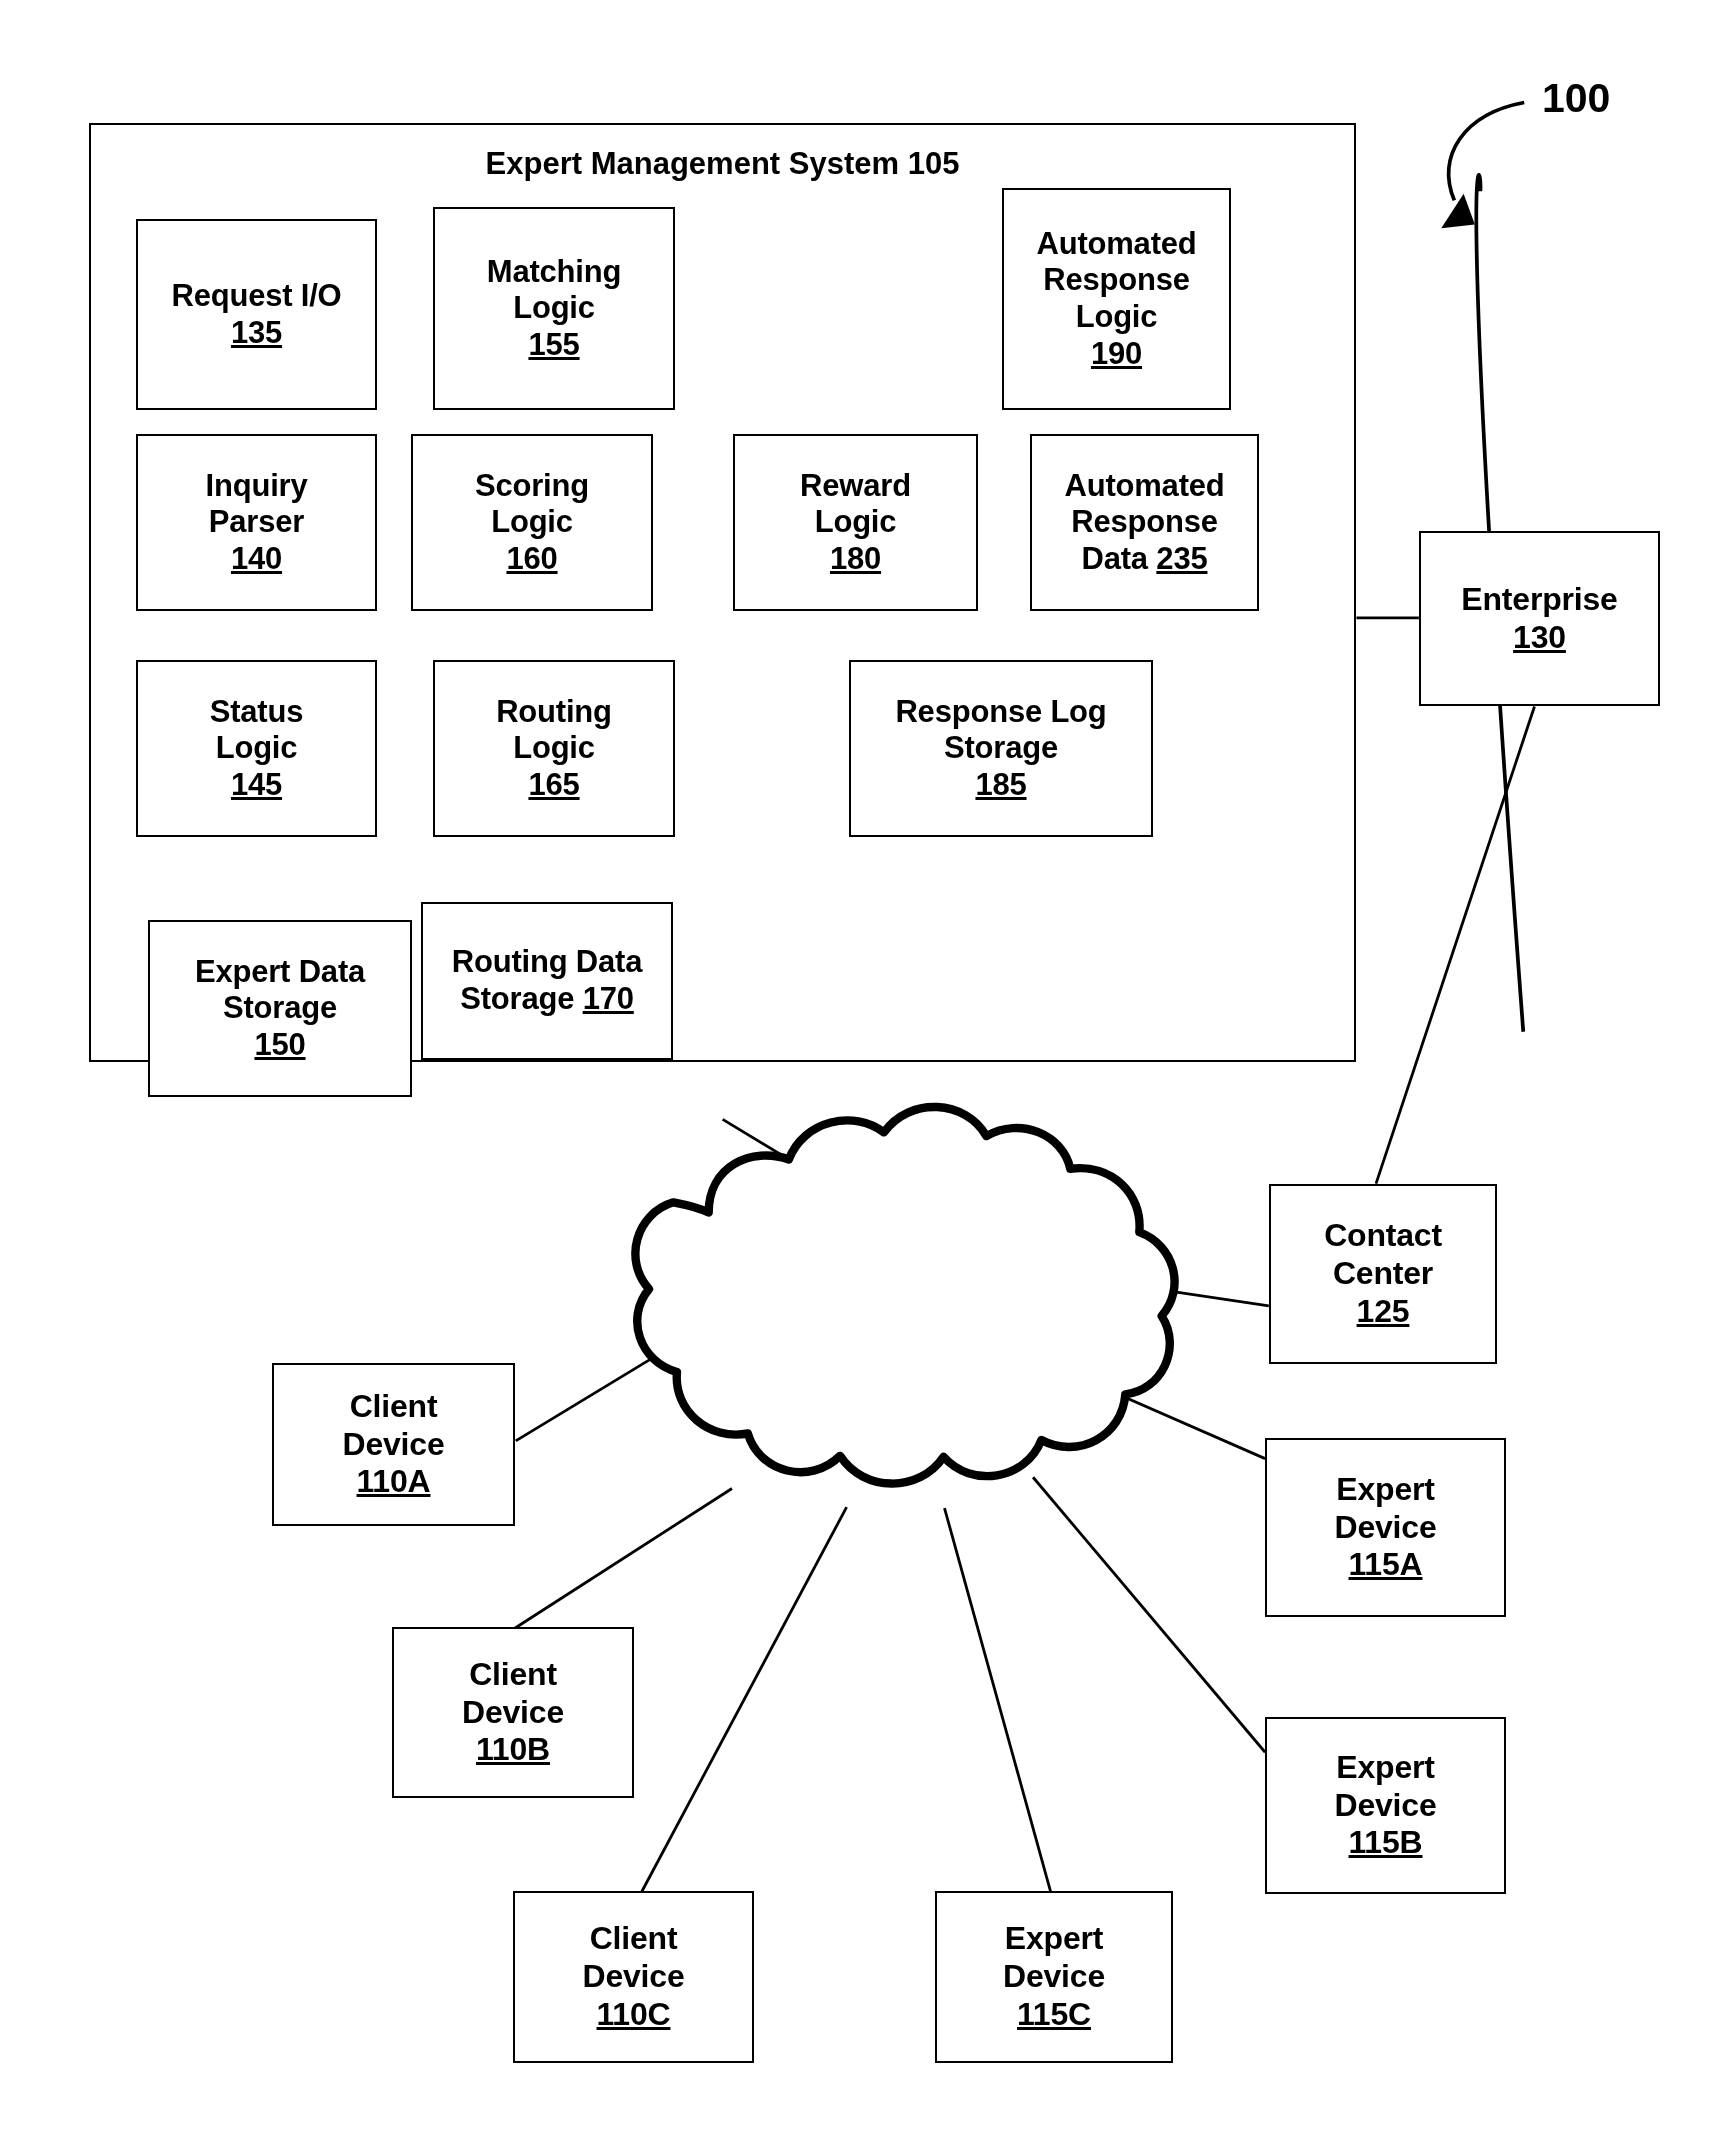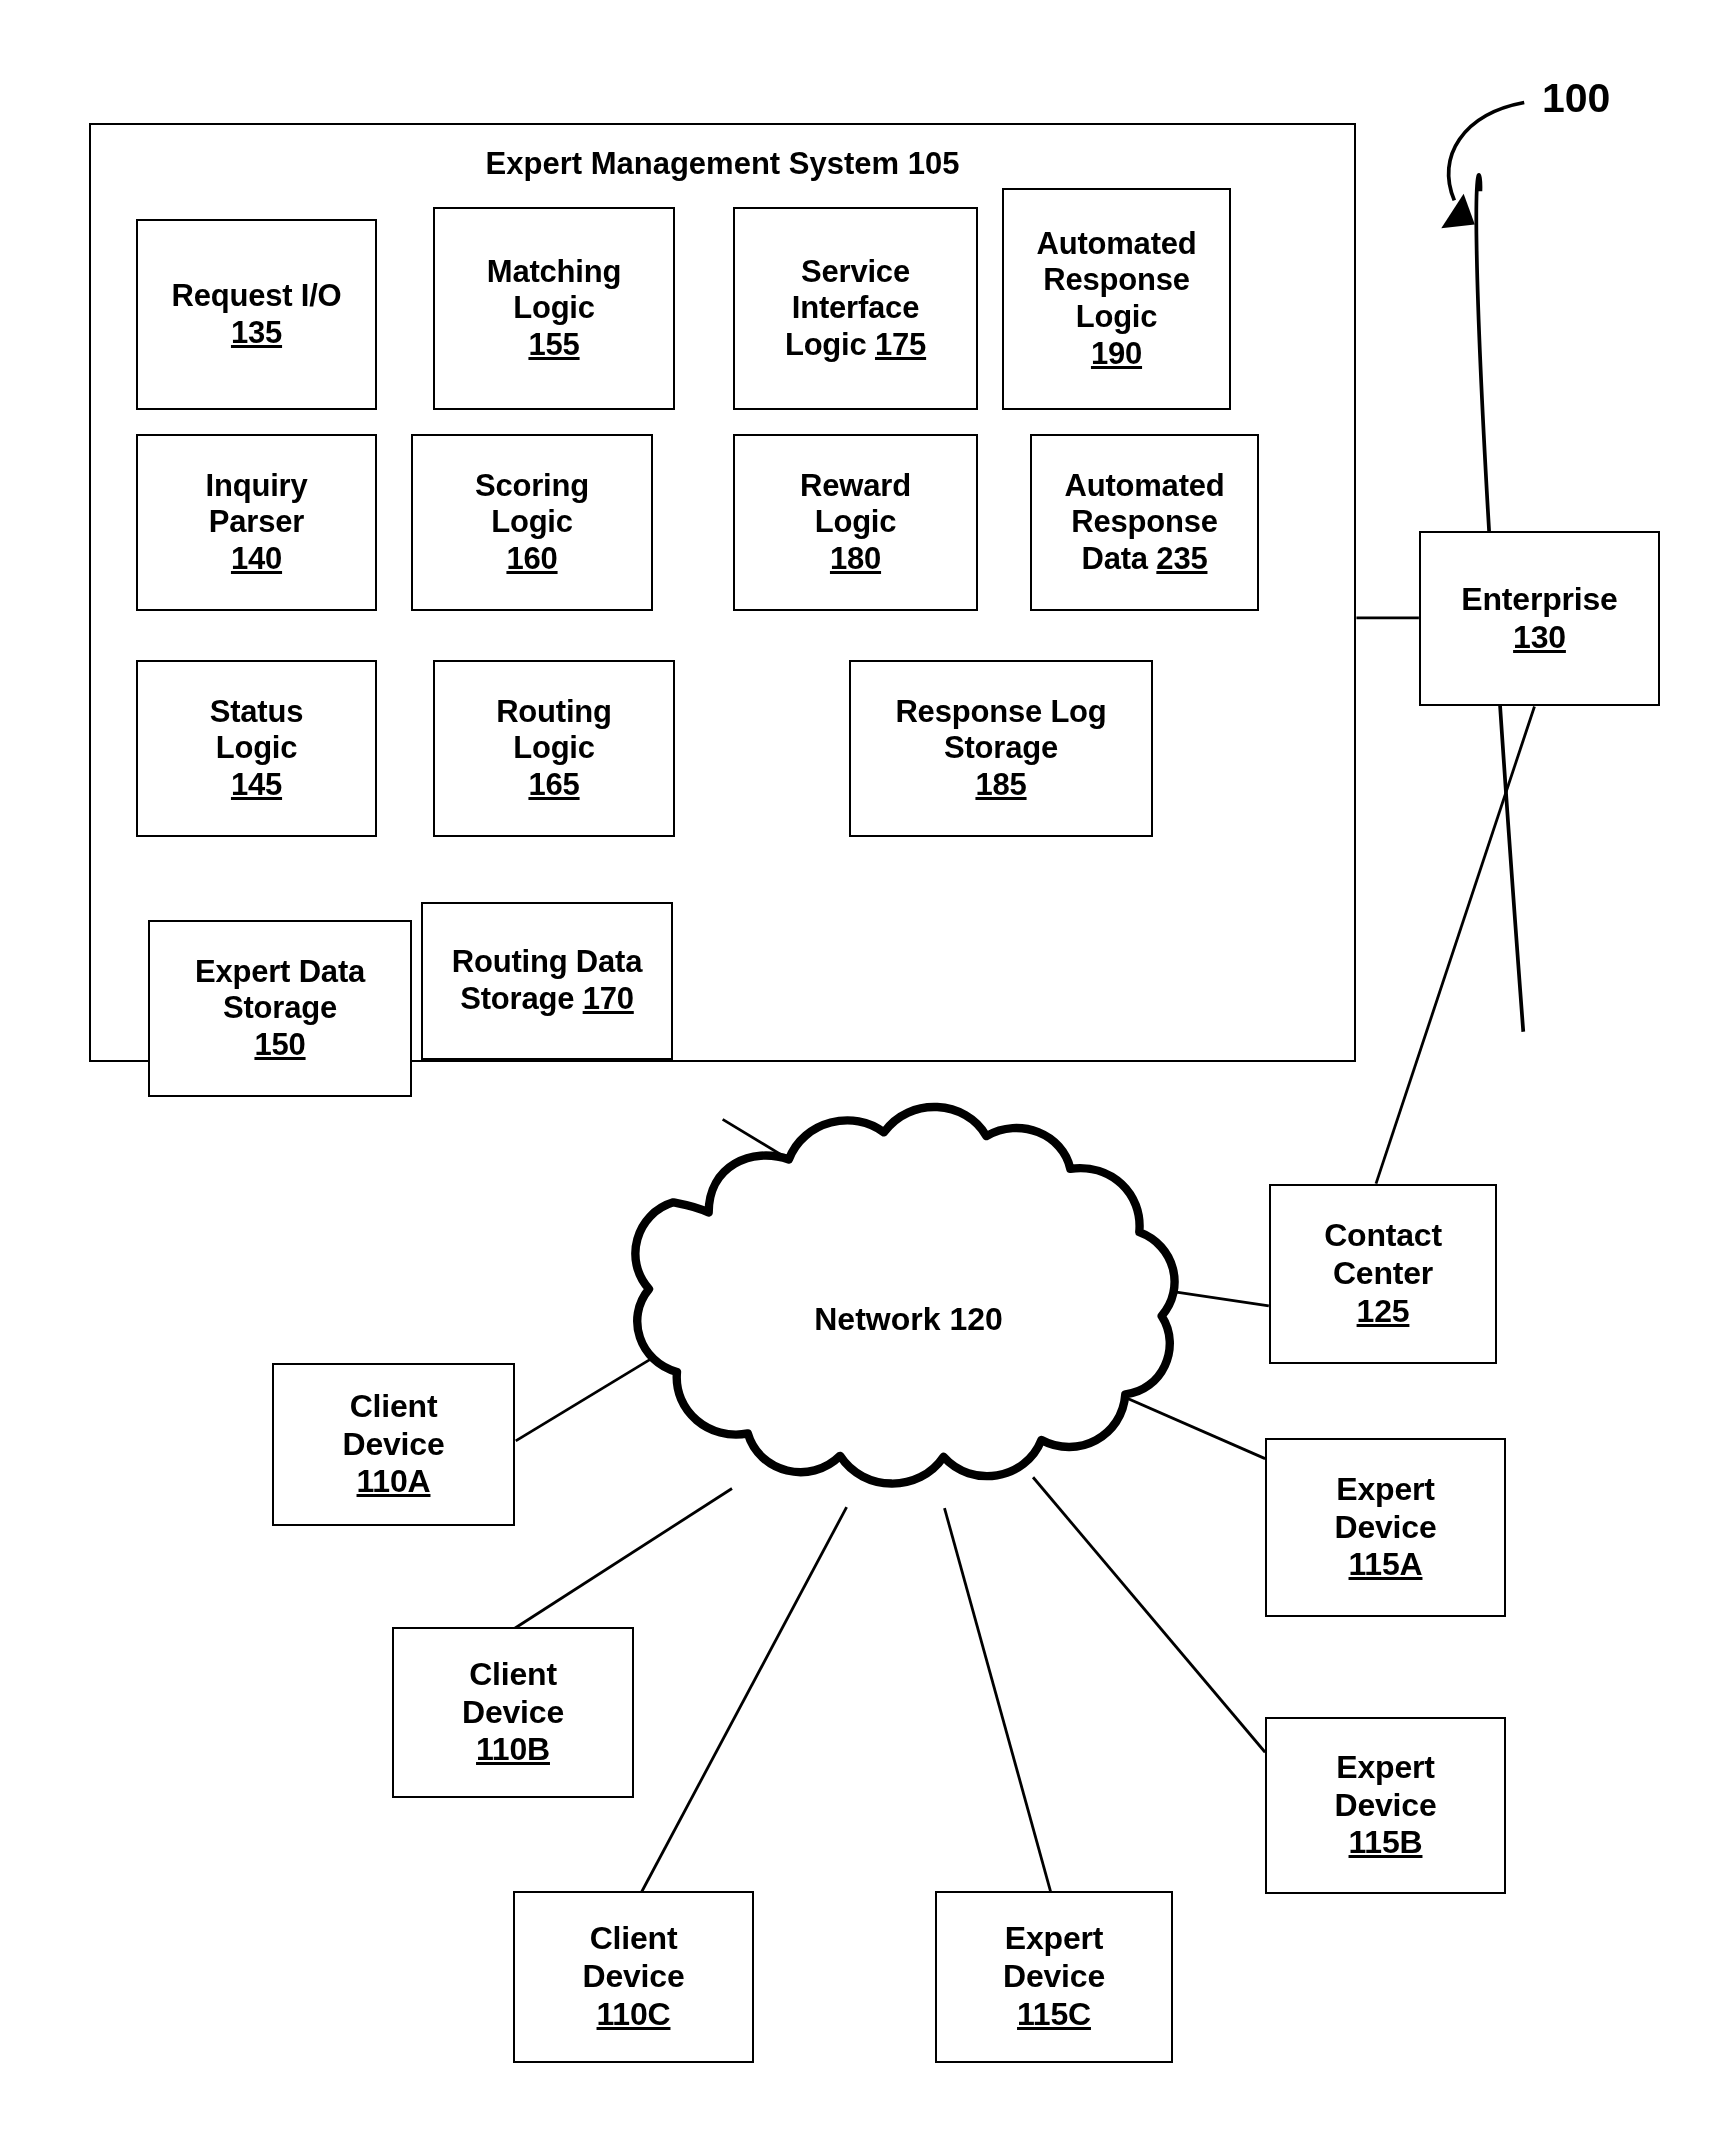--- a/index.html
+++ b/index.html
@@ -141,28 +141,20 @@
     <span class="ln">Request I/O</span>
     <span class="ln ref">135</span>
   </div>
 
   <div class="node inner" style="left:433px; top:207px; width:242px; height:203px;">
     <span class="ln">Matching</span>
     <span class="ln">Logic</span>
     <span class="ln ref">155</span>
   </div>
 
-  <div class="node inner" style="left:733px; top:207px; width:245px; height:203px;">
-    <span class="ln">Service</span>
-    <span class="ln">Interface</span>
-    <span class="ln">
-      <span>Logic</span>
-      <span class="ref">175</span>
-    </span>
-  </div>
 
   <div class="node inner" style="left:1002px; top:188px; width:229px; height:222px;">
     <span class="ln">Automated</span>
     <span class="ln">Response</span>
     <span class="ln">Logic</span>
     <span class="ln ref">190</span>
   </div>
 
   <div class="node inner" style="left:136px; top:434px; width:241px; height:177px;">
     <span class="ln">Inquiry</span>
@@ -227,26 +219,20 @@
     <span class="ln">Enterprise</span>
     <span class="ln ref">130</span>
   </div>
 
   <div class="node outer" style="left:1269px; top:1184px; width:228px; height:180px;">
     <span class="ln">Contact</span>
     <span class="ln">Center</span>
     <span class="ln ref">125</span>
   </div>
 
-  <div class="cloudwrap" style="left:708px; top:1300px; width:401px; height:103px;">
-    <div class="cloudlabel">
-      <span class="ln">Network</span>
-      <span class="ln ref">120</span>
-    </div>
-  </div>
 
   <div class="node outer" style="left:272px; top:1363px; width:243px; height:163px;">
     <span class="ln">Client</span>
     <span class="ln">Device</span>
     <span class="ln ref">110A</span>
   </div>
 
   <div class="node outer" style="left:392px; top:1627px; width:242px; height:171px;">
     <span class="ln">Client</span>
     <span class="ln">Device</span>

